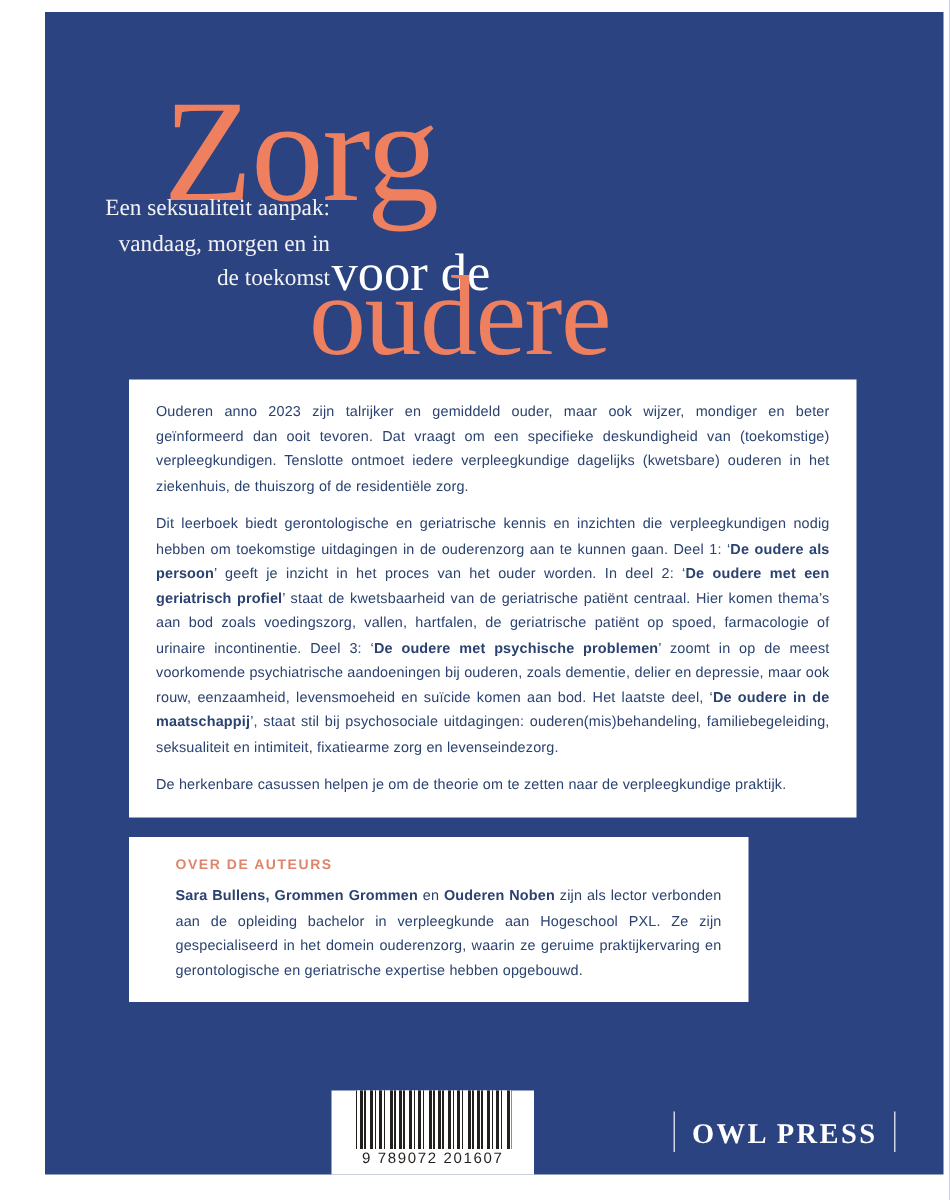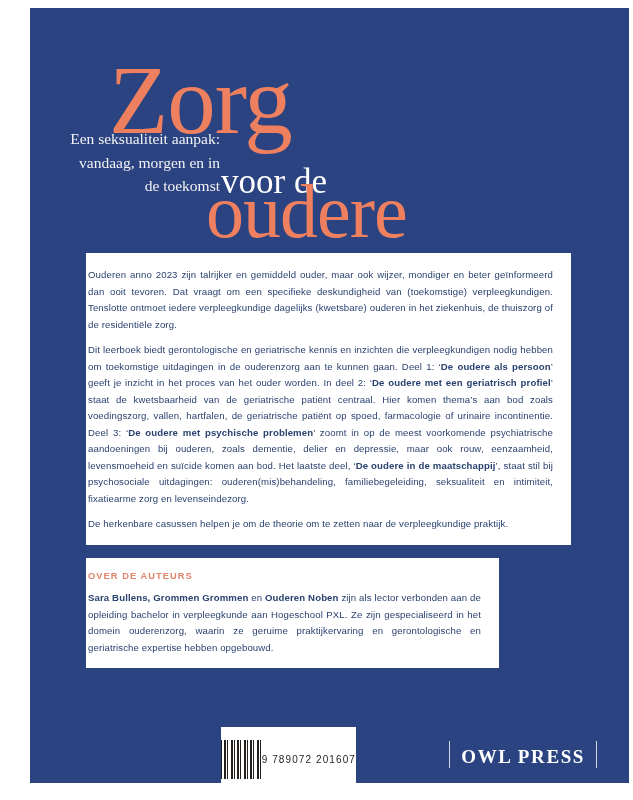--- a/index.html
+++ b/index.html
@@ -78,27 +78,27 @@
   .panel {
     position: absolute;
     background: #ffffff;
     color: #27406f;
     box-sizing: border-box;
   }
   #panel-description {
     left: 56px;
     top: 245px;
     width: 485px;
-    padding: 14px 18px 12px 2px;
+    padding: 14px 18px 12px 18px;
   }
   #panel-authors {
     left: 56px;
     top: 550px;
     width: 413px;
-    padding: 13px 18px 12px 2px;
+    padding: 13px 18px 12px 31px;
   }
   .para {
     font-size: 9.6px;
     line-height: 1.72;
     margin: 0 0 9px 0;
     text-align: justify;
     color: #2a4270;
     letter-spacing: 0.12px;
   }
   .para:last-child { margin-bottom: 0; }
@@ -114,21 +114,21 @@
 
   
   #barcode-area {
     position: absolute;
     left: 191px;
     top: 719px;
     width: 135px;
     height: 64px;
     background: #ffffff;
     display: flex;
-    flex-direction: row;
+    flex-direction: column;
     align-items: center;
     justify-content: flex-start;
     padding-top: 0;
     box-sizing: border-box;
   }
   #barcode-bars {
     width: 104px;
     height: 39px;
     background:
       repeating-linear-gradient(to right,

